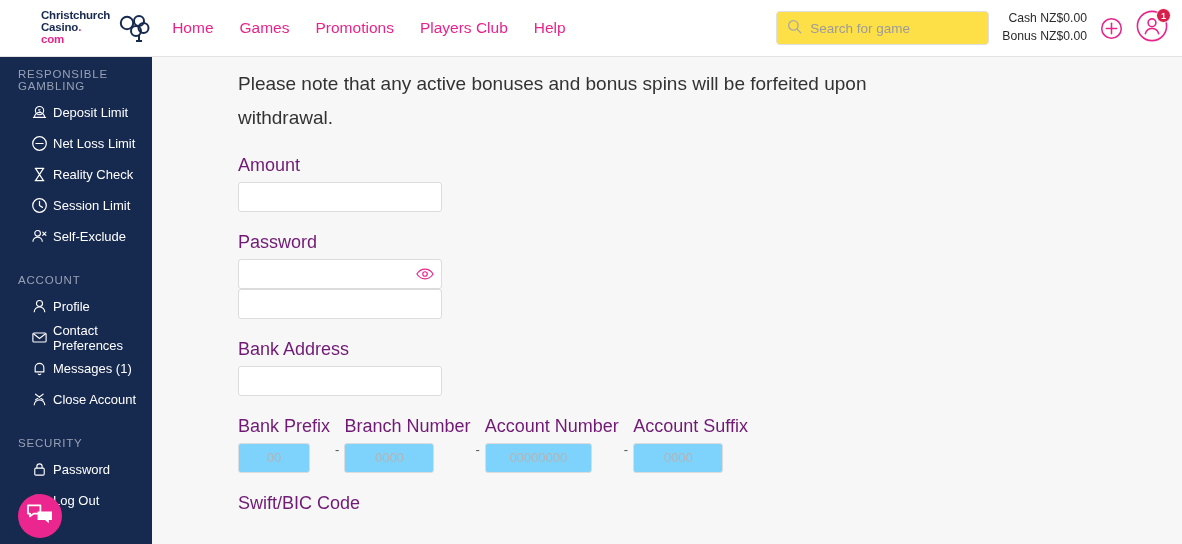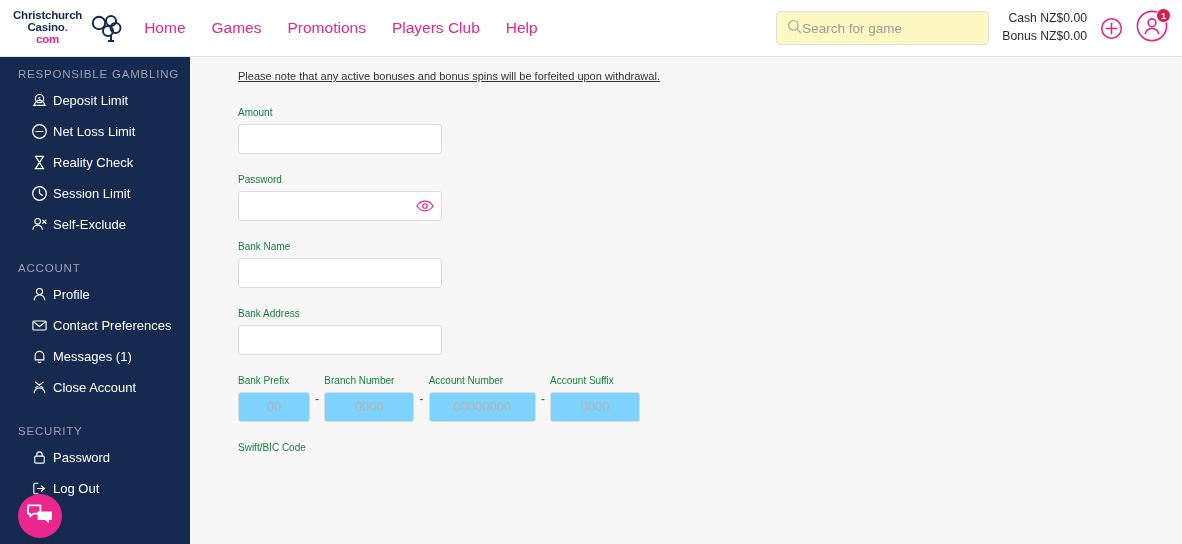--- a/index.html
+++ b/index.html
@@ -14,21 +14,21 @@
   
   .header {
     position: absolute; top: 0; left: 0;
     width: 1182px; height: 57px;
     background: #ffffff;
     border-bottom: 1px solid #e3e3e3;
     display: flex; align-items: center;
     z-index: 30;
   }
   .logo { display: flex; align-items: center; margin-left: 13px; }
-  .logo-text { text-align: center; line-height: 1.02; }
+  .logo-text { text-align: left; line-height: 1.02; margin-left: 28px; }
   .logo-l1 {
     font-size: 11.5px; font-weight: bold; color: #16294f;
     letter-spacing: -0.2px; display: block;
   }
   .logo-l2 {
     font-size: 11.5px; font-weight: bold; color: #16294f;
     letter-spacing: -0.2px; display: block;
   }
   .logo-dot { color: #e8248c; }
   .logo-l3 {
@@ -43,22 +43,22 @@
     text-decoration: none; white-space: nowrap; cursor: pointer;
   }
 
   .header-right {
     margin-left: auto; display: flex; align-items: center;
     margin-right: 14px; gap: 13px;
   }
   .search-box {
     width: 213px; height: 34px;
     border: 1px solid #dfdfdf; border-radius: 4px;
-    background: #fef9c3; display: flex; align-items: center;
-    padding: 0 10px; gap: 0;
+    background: #fde047; display: flex; align-items: center;
+    padding: 0 10px; gap: 8px;
   }
   .search-input {
     border: none; outline: none; background: transparent;
     font-family: "Liberation Sans", sans-serif;
     font-size: 13.5px; color: #7a7a7a; width: 100%;
   }
   .search-input::placeholder { color: #9b9b9b; }
 
   .balances {
     text-align: right; line-height: 1.45;
@@ -71,21 +71,21 @@
     width: 15px; height: 15px; border-radius: 50%;
     background: #d81f4a; color: #fff;
     font-size: 9px; font-weight: bold;
     display: flex; align-items: center; justify-content: center;
     border: 1.5px solid #fff;
   }
 
   
   .sidebar {
     position: absolute; top: 57px; left: 0;
-    width: 190px; height: 487px;
+    width: 152px; height: 487px;
     background: #16294f;
     padding-top: 11px;
     z-index: 20;
   }
   .side-section {
     color: #97a0b5; font-size: 11.5px; letter-spacing: 0.8px;
     padding: 0 0 5px 18px; text-transform: uppercase;
   }
   .side-section.second { padding-top: 22px; }
   .side-item {
@@ -108,28 +108,27 @@
 
   
   .main {
     position: absolute; top: 57px; left: 190px;
     width: 992px; height: 487px;
     background: #f7f7f7;
     padding: 10px 0 0 48px;
     overflow: hidden;
   }
   .para {
-    font-size: 11px; color: #333; line-height: 1.78;
+    font-size: 19px; color: #333; line-height: 1.78;
     max-width: 640px;
-    text-decoration: underline;
   }
   .para.p2 { margin-top: 22px; }
 
   .field-label {
-    font-size: 10px; color: #15803d;
+    font-size: 18px; color: #701a75;
     margin-top: 20px; margin-bottom: 6px;
   }
   .txt-input {
     width: 204px; height: 30px;
     border: 1px solid #dcdcdc; border-radius: 3px;
     background: #fff; outline: none;
     font-family: "Liberation Sans", sans-serif;
     font-size: 13px; color: #333; padding: 0 9px;
   }
   .pw-wrap { position: relative; width: 204px; }
@@ -375,21 +374,20 @@
     <div class="pw-wrap">
       <input class="txt-input" type="password" placeholder="" style="">
       <span class="eye-btn">
         <svg width="18" height="13" viewBox="0 0 20 14">
           <path d="M1 7s3.4-5.4 9-5.4S19 7 19 7s-3.4 5.4-9 5.4S1 7 1 7z" fill="none" stroke="#e8248c" stroke-width="1.3"></path>
           <circle cx="10" cy="7" r="2.5" fill="none" stroke="#e8248c" stroke-width="1.3"></circle>
         </svg>
       </span>
     </div>
 
-    <div class="field-label">Bank Name</div>
     <input class="txt-input" type="text" placeholder="" style="">
 
     <div class="field-label">Bank Address</div>
     <input class="txt-input" type="text" placeholder="" style="">
 
     <div class="bank-row">
       <div class="bank-col">
         <div class="field-label">Bank Prefix</div>
         <input class="bank-input w-prefix" type="text" placeholder="00" style="">
       </div>

